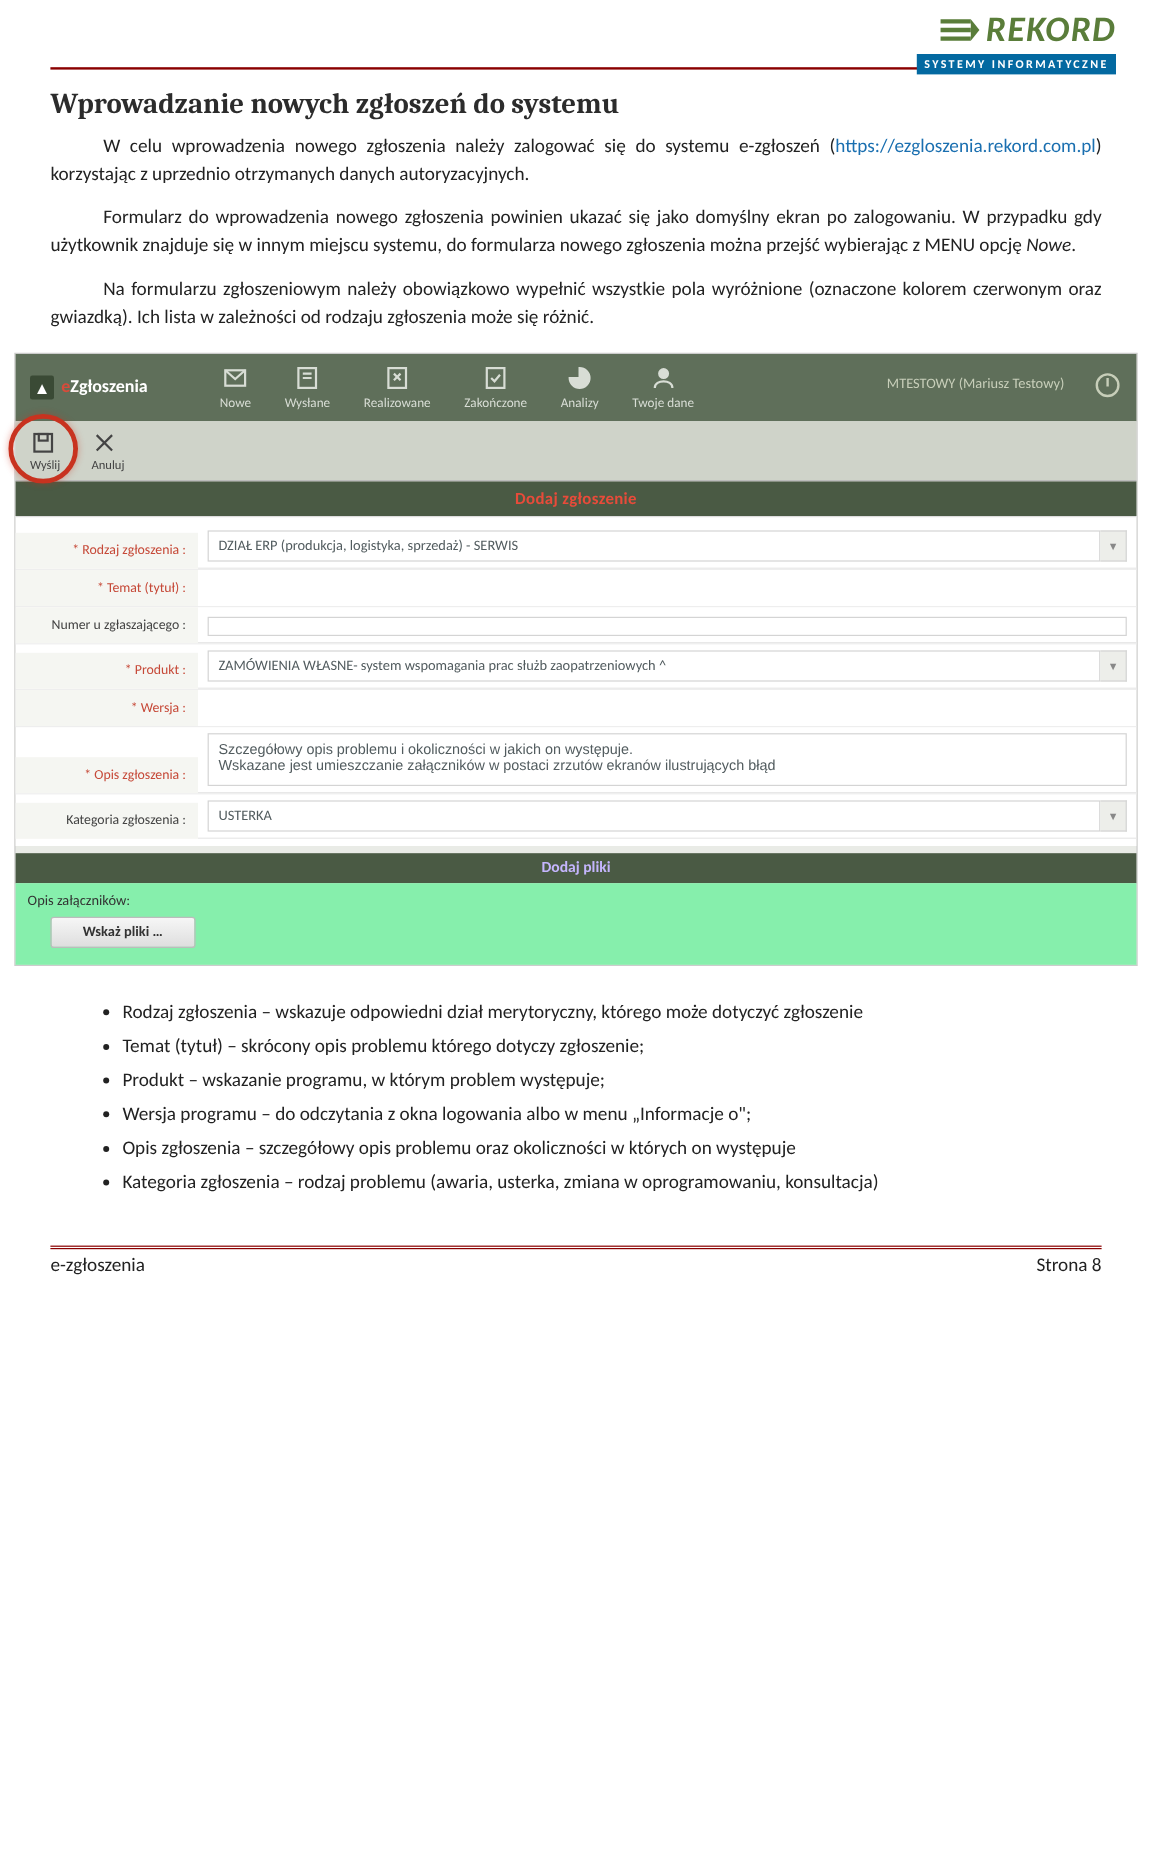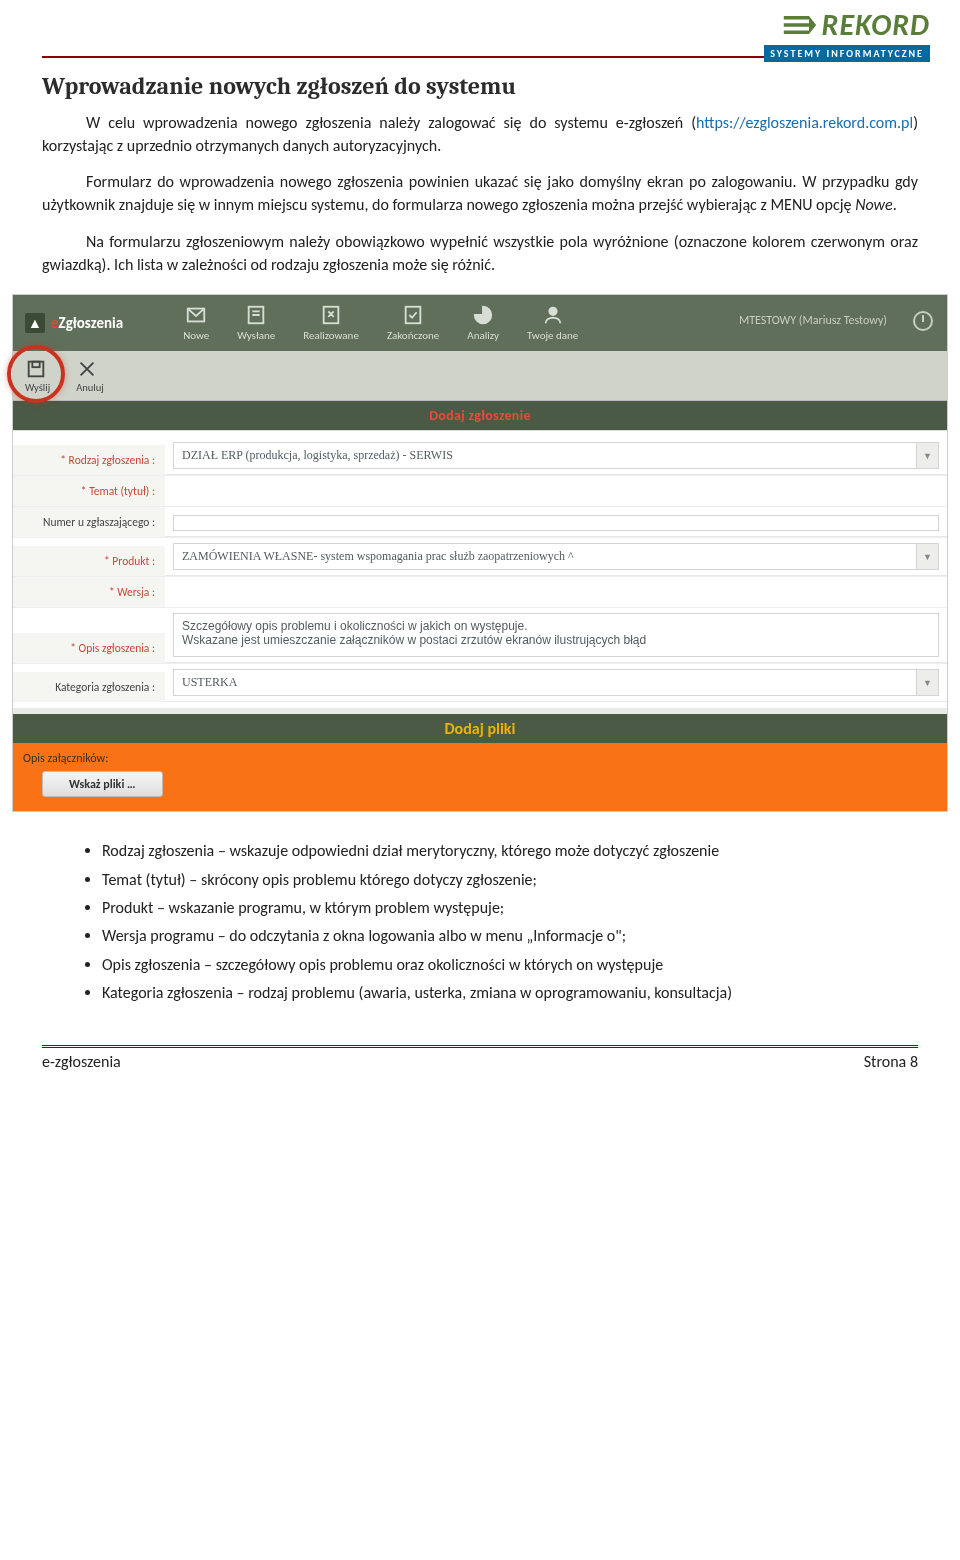--- a/index.html
+++ b/index.html
@@ -95,36 +95,35 @@
   .ss-field {
     flex:1; padding:5px 8px;
     border-bottom:1px solid #e8e8e8;
     display:flex; align-items:center;
   }
   .ss-field .val {
     flex:1; background:#fff;
     border:1px solid #d4d4d4;
     padding:5px 8px; font-size:12px; color:#525c5f;
     min-height: 16px;
-    font-family: Liberation Serif, serif;
   }
   .ss-field .select { display:flex; }
   .ss-field .caret {
     width:22px; background:#edeeea;
     border:1px solid #d4d4d4; border-left:none;
     display:flex;align-items:center;justify-content:center;
     color:#888; font-size:9px;
   }
   .ss-field textarea.val { height:44px; resize:none; font-family:Liberation Sans, sans-serif; }
   .ss-files-title {
-    background:#4a5a44; color:#eab308; font-weight:bold;
-    text-align:center; padding:5px 0; font-size:16px;
+    background:#4a5a44; color:#c4b5fd; font-weight:bold;
+    text-align:center; padding:5px 0; font-size:13px;
     margin-top:6px;
   }
-  .ss-files { background:#f97316; padding:8px 20px 14px 10px; }
+  .ss-files { background:#86efac; padding:8px 20px 14px 10px; }
   .ss-files-label { font-size:12px; color:#333; margin-bottom:6px; }
   .ss-files-btn {
     display:inline-block; padding:5px 26px;
     background: linear-gradient(#f6f6f6,#dedede);
     border:1px solid #bcbcbc; border-radius:3px;
     font-size:12px; color:#333; font-weight:600;margin-left:19px;
   }
   ul.bullets { margin: 6px 0 0 60px; }
   ul.bullets li { margin: 6px 0; line-height:1.4; text-align:justify; padding-right:2px;}
   .footer {

